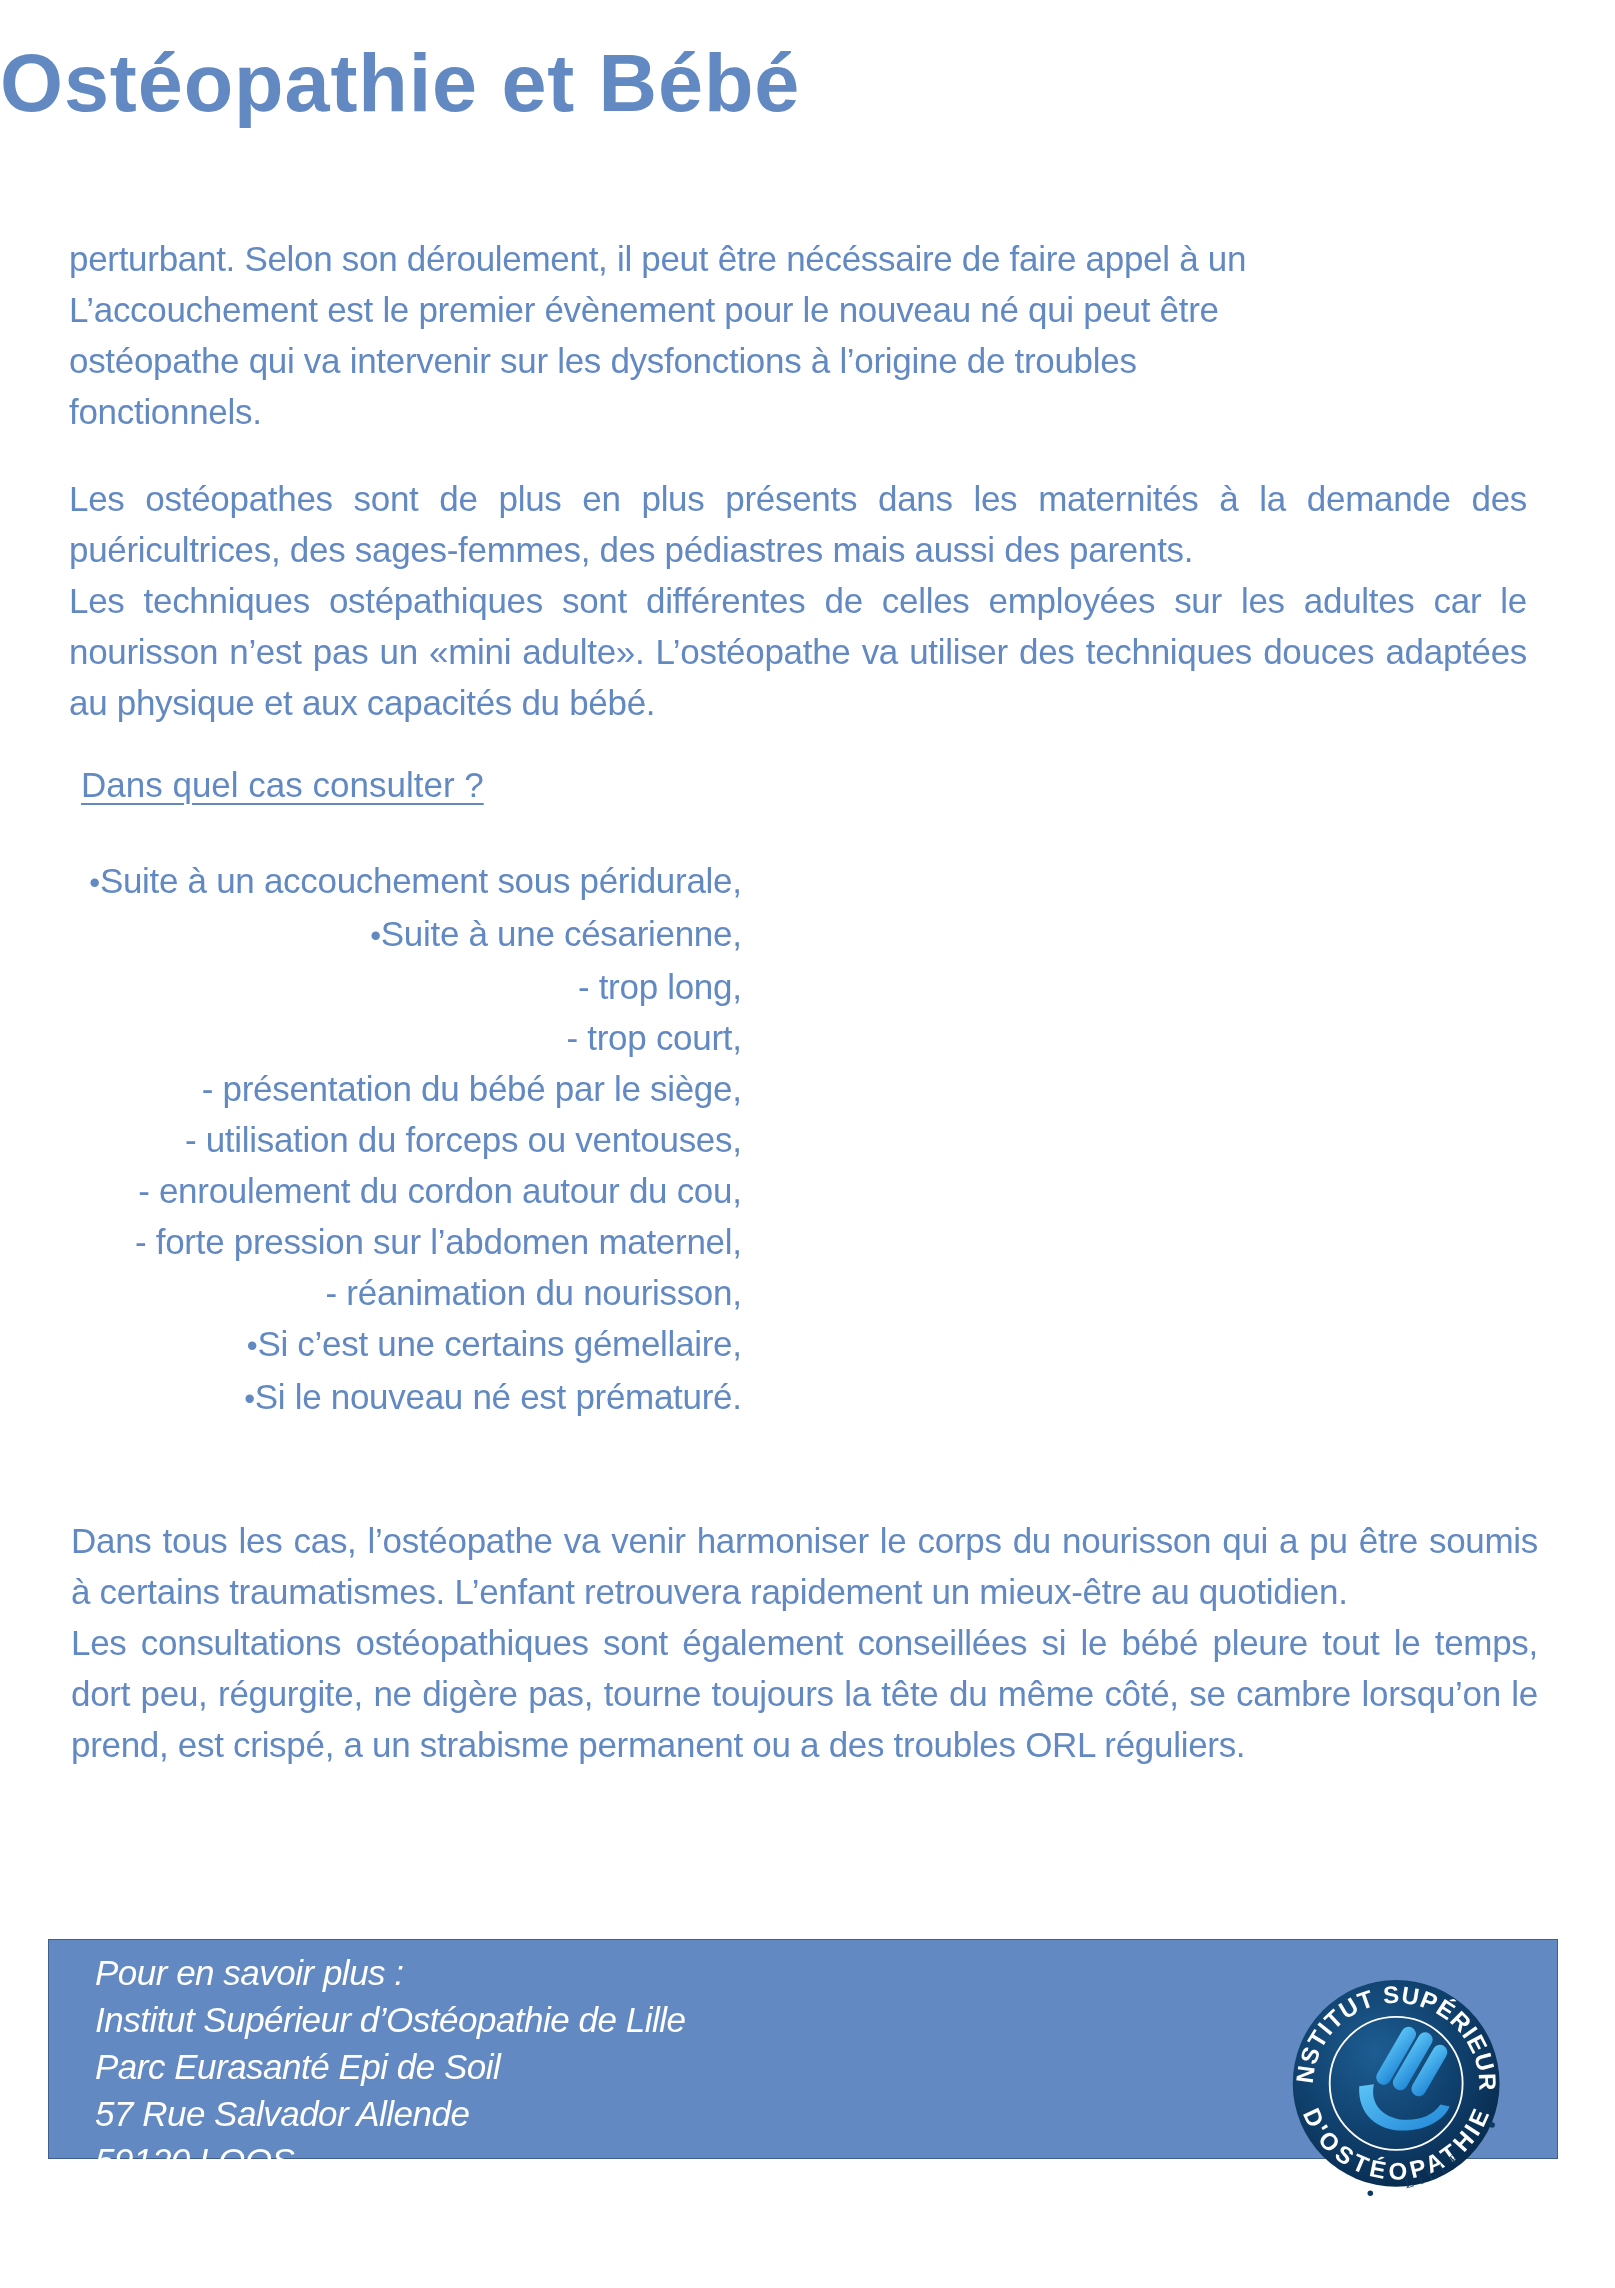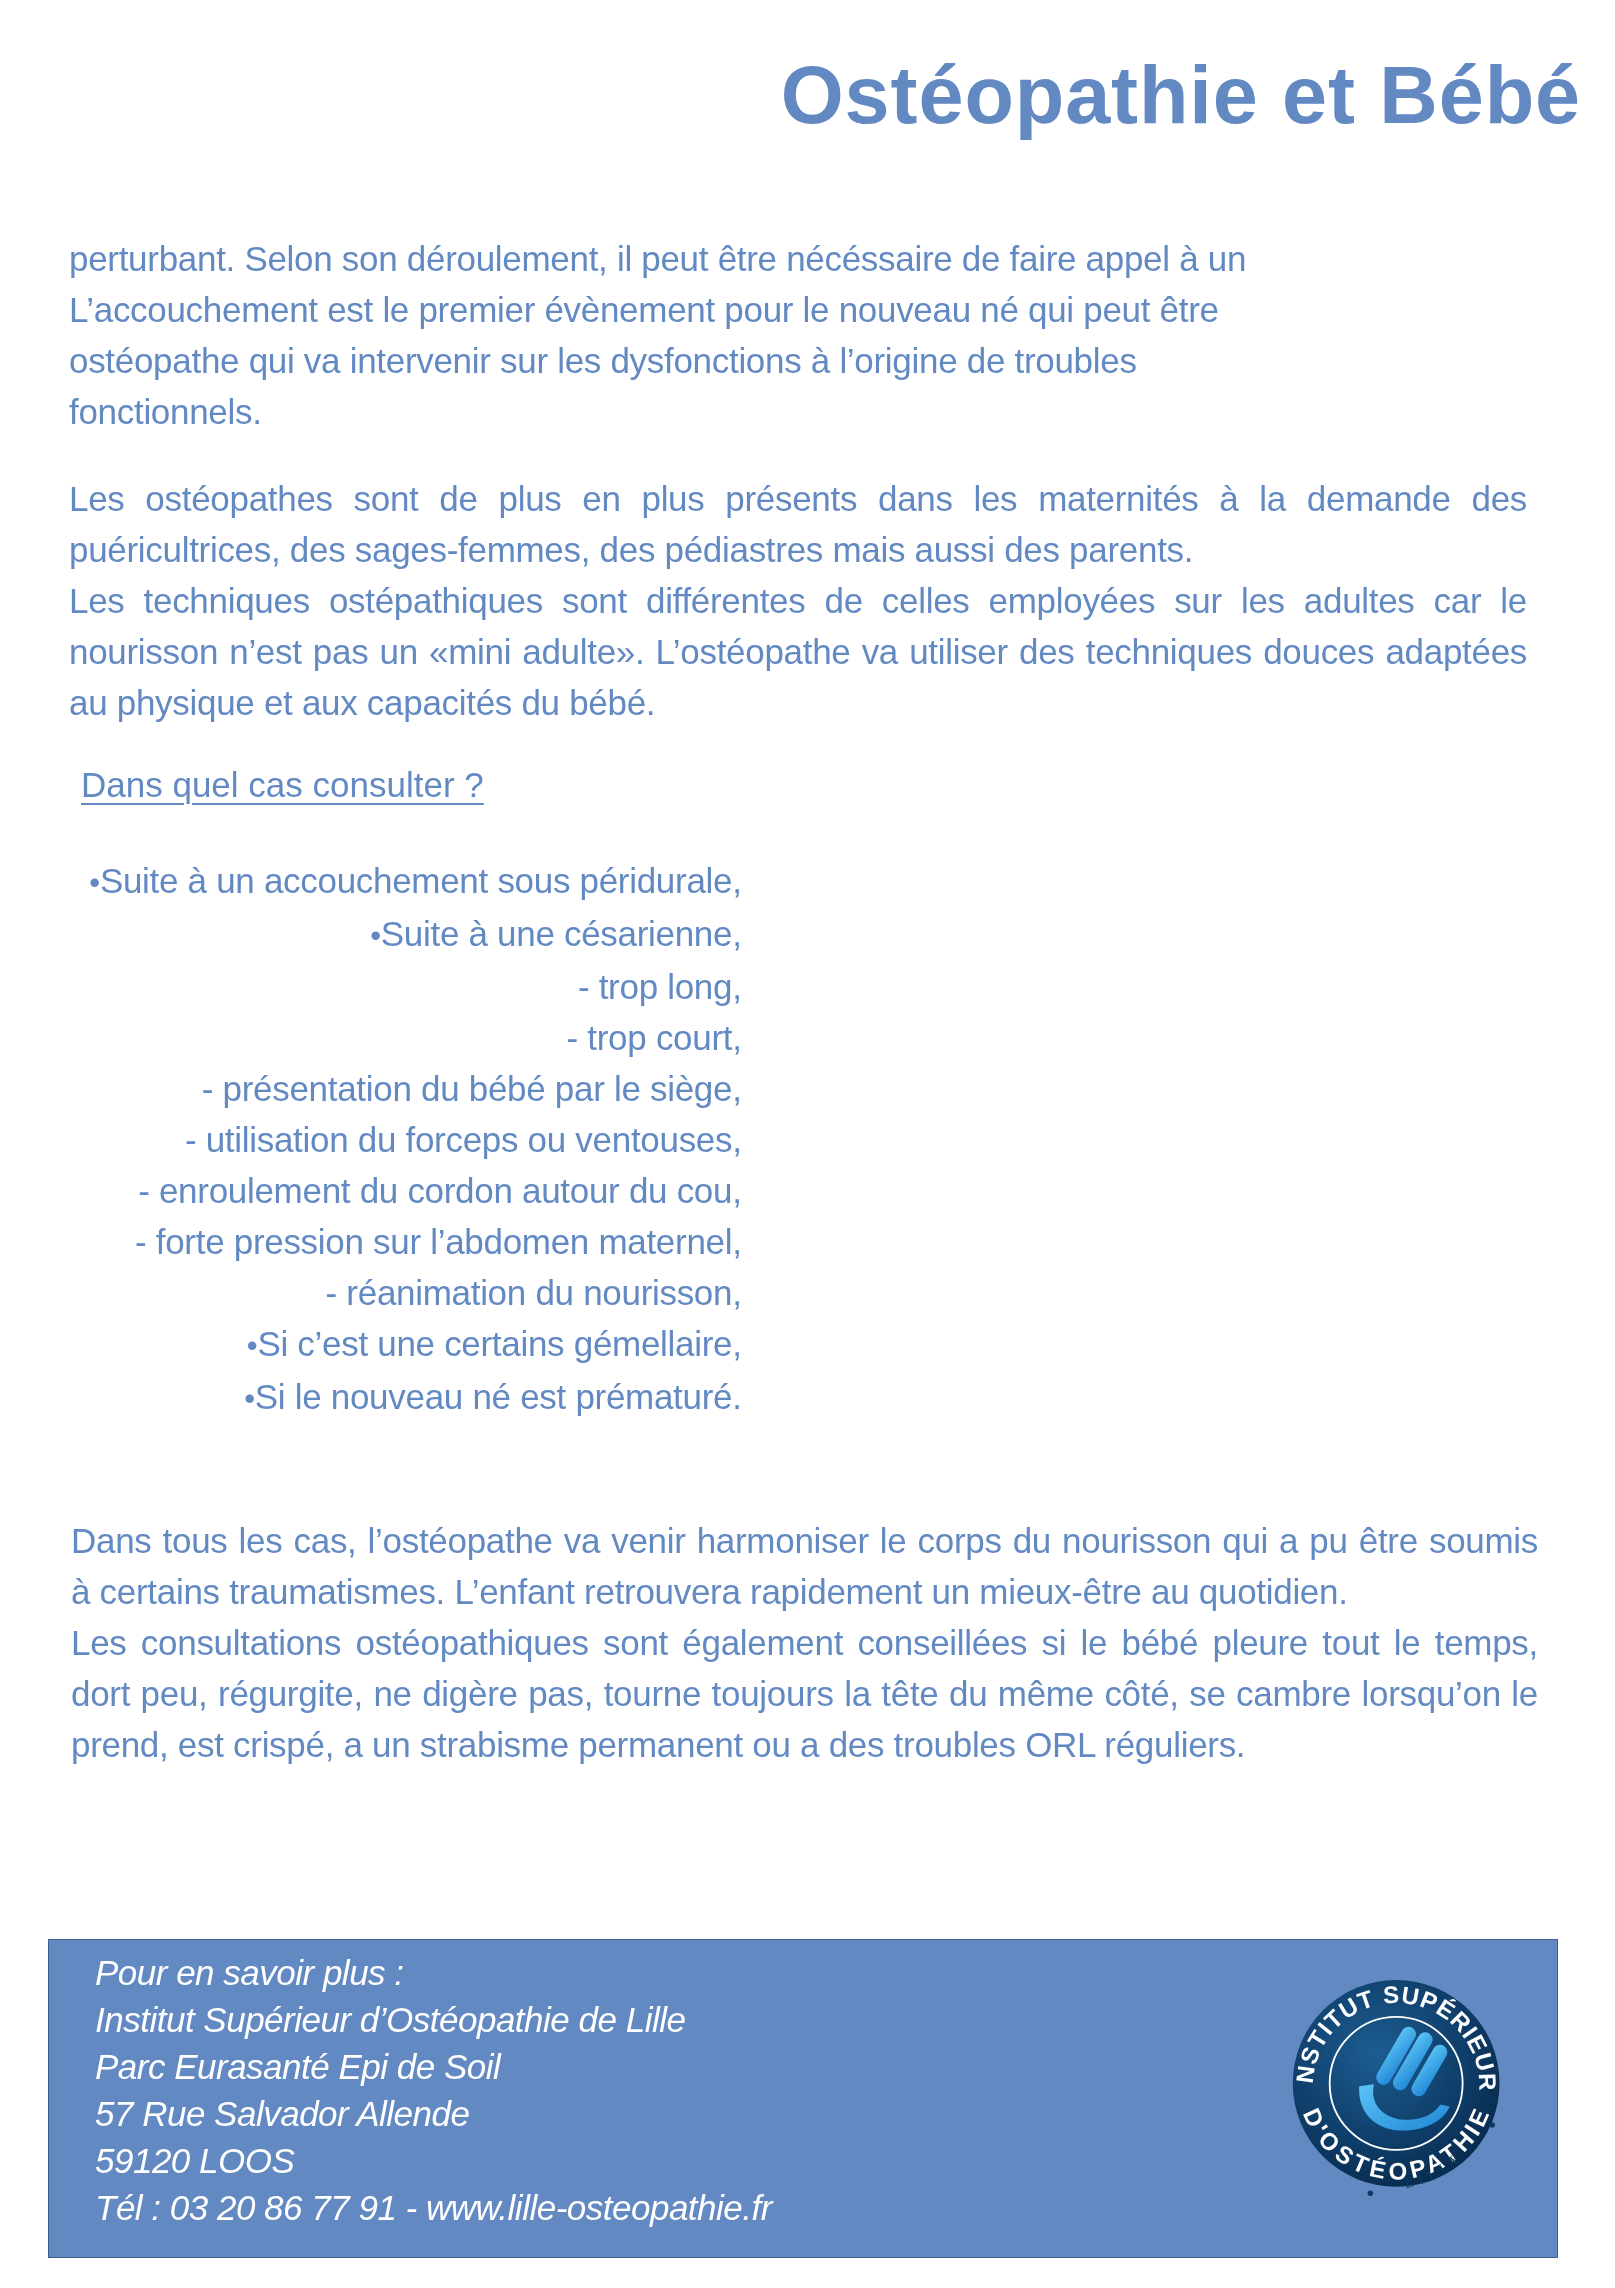--- a/index.html
+++ b/index.html
@@ -3,43 +3,43 @@
 <meta charset="utf-8">
 <style>
   html, body { margin: 0; padding: 0; background: #ffffff; }
   body {
     width: 1615px; height: 2289px; position: relative; overflow: hidden;
     font-family: "Liberation Sans", "DejaVu Sans", sans-serif;
     color: #6289c2;
   }
   .title {
     position: absolute; left: 0; top: 37px; width: 1569px;
-    text-align: right; font-size: 81px; font-weight: bold;
-    letter-spacing: 0.9px; margin: 12px; color: #6289c2;
+    text-align: left; font-size: 81px; font-weight: bold;
+    letter-spacing: 0.9px; margin: 0; color: #6289c2;
   }
   .para {
     position: absolute; left: 69px; width: 1458px; margin: 0;
     font-size: 35px; line-height: 51px; letter-spacing: -0.3px;
   }
   .para.justify { text-align: justify; text-align-last: left; }
   .p1 { top: 233px; }
   .p2 { top: 473px; }
   .p3 { top: 1515px; left: 71px; width: 1467px; }
   .heading-link {
     position: absolute; left: 81px; top: 759px; font-size: 35px; line-height: 51px;
     text-decoration: underline; text-underline-offset: 5.5px; text-decoration-thickness: 1.8px;
   }
   .list { position: absolute; left: 69px; top: 855px; margin: 0; padding: 0; list-style: none; text-align: right; }
   .list li { font-size: 35px; line-height: 51px; letter-spacing: -0.3px; white-space: nowrap; }
   .list li.sub { padding-left: 66px; }
   .bullet { display: inline-block; width: 30px; font-size: 31px; }
   .line { display: block; }
 
   .footer-box {
-    position: absolute; left: 48px; top: 1939px; width: 1510px; height: 319px;
+    position: absolute; left: 48px; top: 1939px; width: 1510px; height: 220px;
     background: #6289c2; border: 1.8px solid #3f5f8f; box-sizing: border-box;
   }
   .footer-text {
     position: absolute; left: 46px; top: 9.2px; margin: 0;
     color: #ffffff; font-style: italic; font-size: 35px; line-height: 47px;
     letter-spacing: -0.5px;
   }
   .logo { position: absolute; right: 39px; top: 28px; width: 240px; height: 240px; }
 </style>
 </head>

